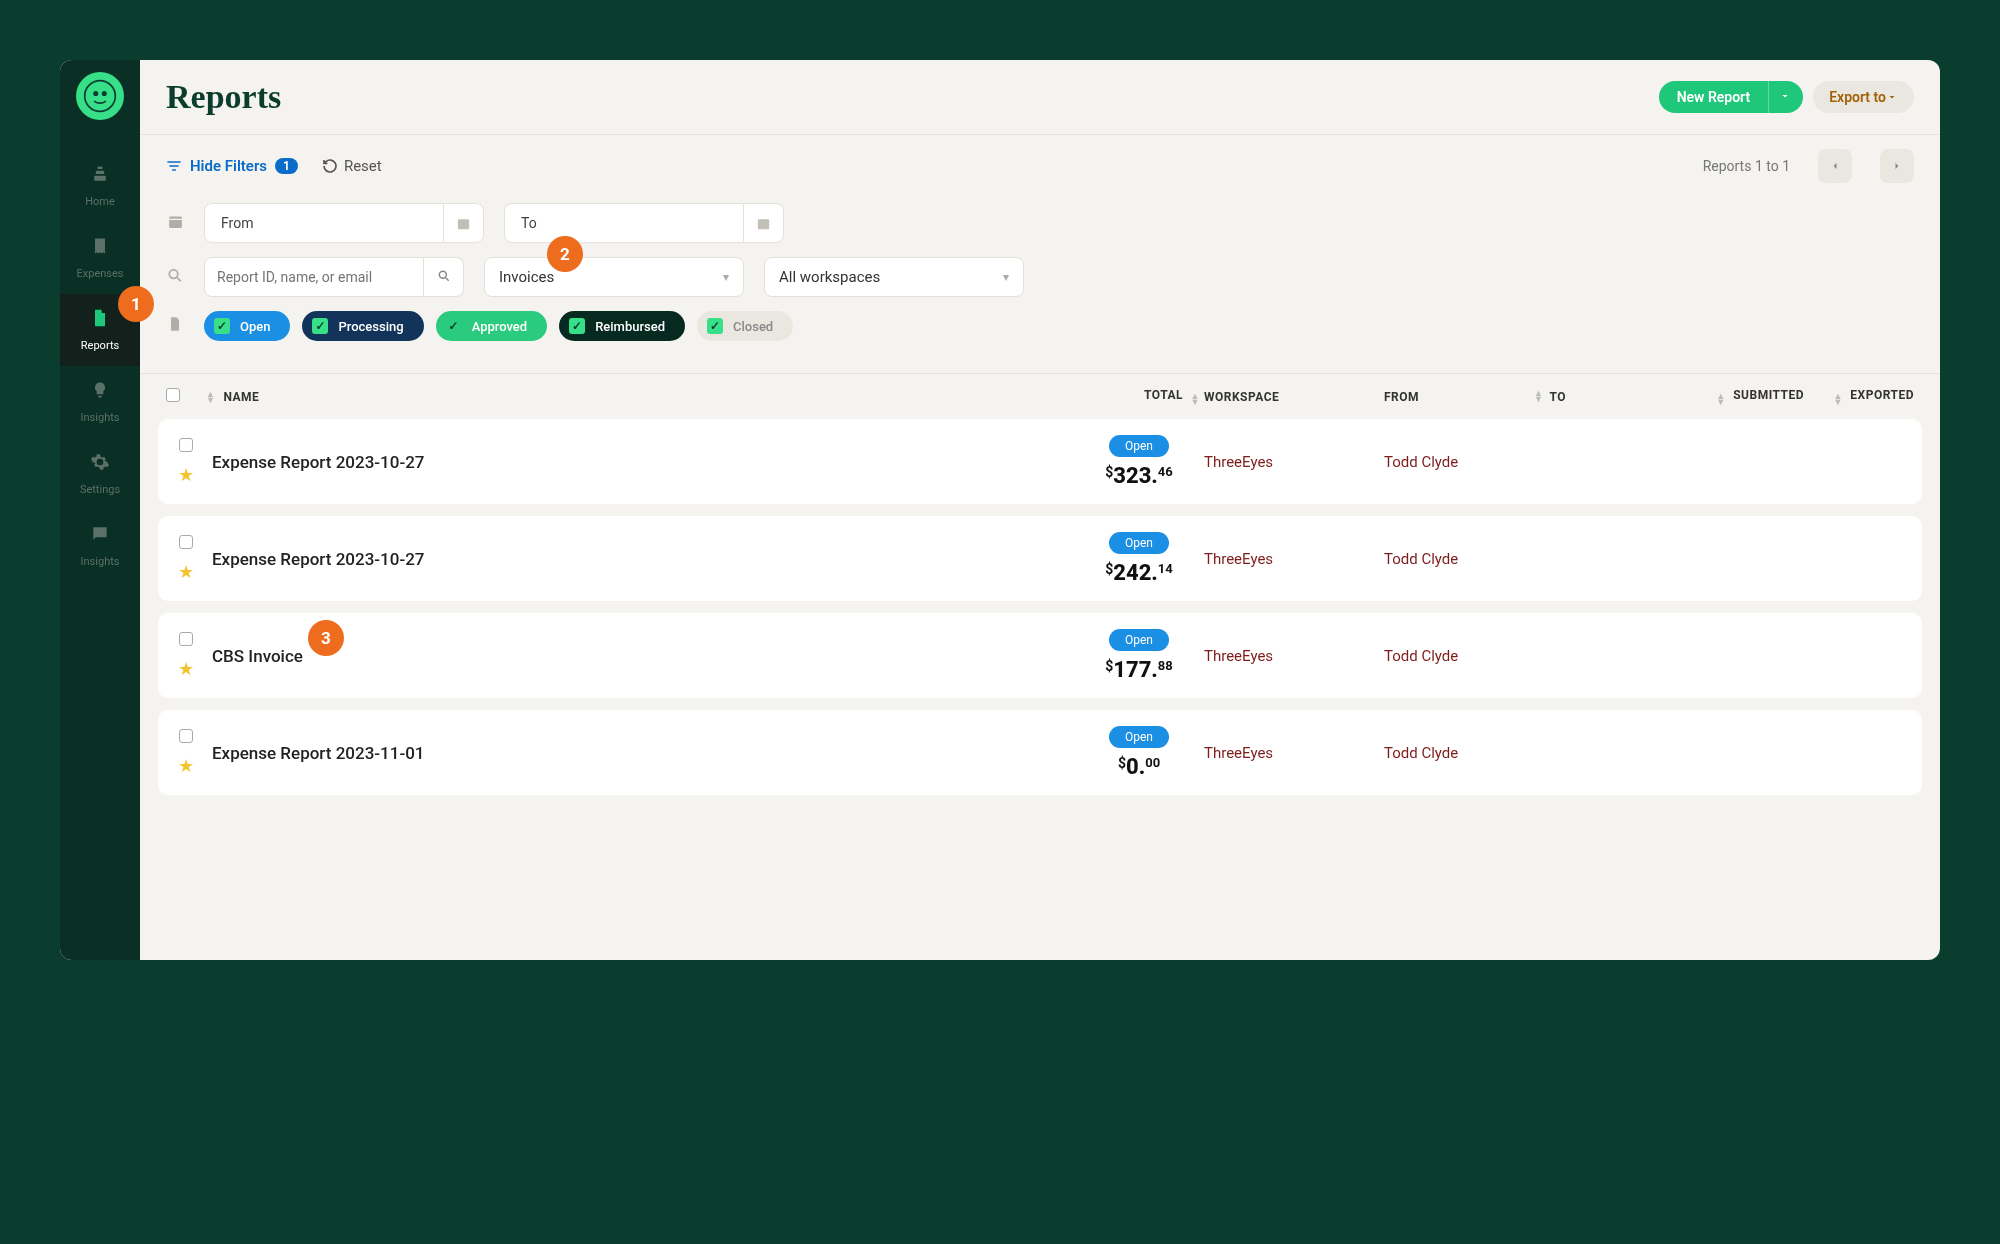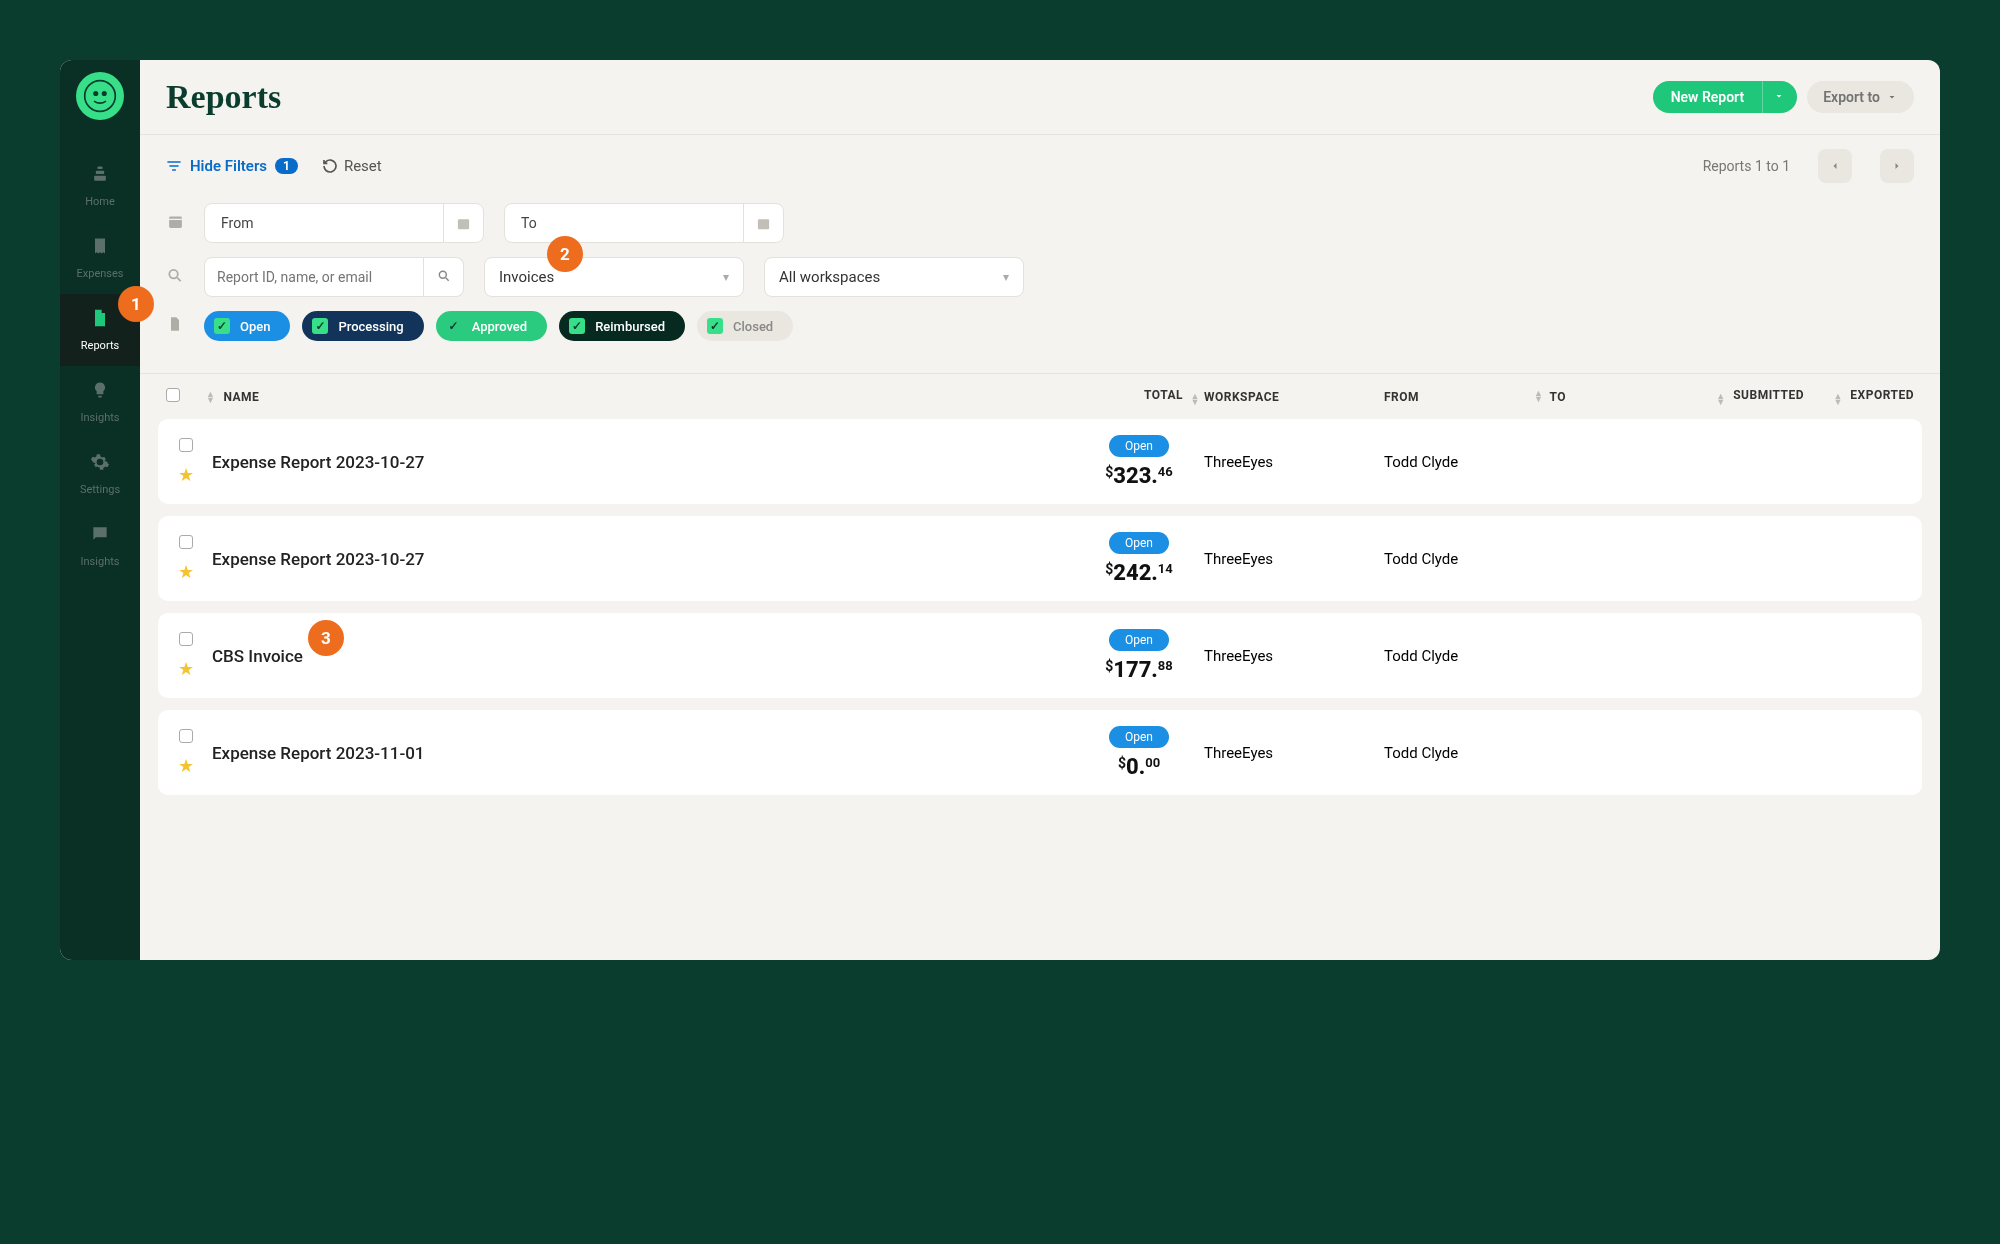--- a/index.html
+++ b/index.html
@@ -18,21 +18,21 @@
 .main { flex: 1; display: flex; flex-direction: column; overflow: hidden; }
 
 .header { display: flex; align-items: center; justify-content: space-between; padding: 18px 26px; border-bottom: 1px solid #e6e2dc; }
 .page-title { font-family: Georgia, serif; font-size: 34px; font-weight: 600; color: #0a3d2e; }
 .header-actions { display: flex; gap: 10px; align-items: center; }
 .btn-new { background: #1ec77a; color: #fff; border: none; padding: 8px 18px; border-radius: 20px; font-weight: 600; font-size: 14px; cursor: pointer; display: inline-flex; align-items: center; }
 .btn-chevron { background: #1ec77a; color: #fff; border: none; border-left: 1px solid rgba(255,255,255,0.3); padding: 8px 12px; border-radius: 20px; cursor: pointer; margin-left: -20px; padding-left: 20px;}
 .btn-group-new { display: flex; }
 .btn-group-new .btn-new { border-radius: 20px 0 0 20px; }
 .btn-group-new .btn-chevron { border-radius: 0 20px 20px 0; margin-left: 0; padding-left: 10px;}
-.btn-export { background: #eae7e1; color: #737373; border: none; padding: 8px 16px; border-radius: 20px; font-weight: 600; font-size: 14px; cursor: pointer; display: inline-flex; align-items: center; gap: 6px; }
+.btn-export { background: #eae7e1; color: #a16207; border: none; padding: 8px 16px; border-radius: 20px; font-weight: 600; font-size: 14px; cursor: pointer; display: inline-flex; align-items: center; }
 
 .filter-bar { padding: 14px 26px; display: flex; align-items: center; justify-content: space-between; }
 .filter-left { display: flex; align-items: center; gap: 24px; }
 .hide-filters { color: #0a6cc9; font-weight: 600; font-size: 15px; display: inline-flex; align-items: center; gap: 8px; cursor: pointer; }
 .filter-badge { background: #0a6cc9; color: #fff; border-radius: 10px; padding: 1px 8px; font-size: 12px; font-weight: 700;}
 .reset-btn { color: #555; font-size: 15px; display: inline-flex; align-items: center; gap: 6px; cursor: pointer; }
 .filter-right { display: flex; align-items: center; gap: 28px; color: #777; font-size: 14px; }
 .pager-btn { width: 34px; height: 34px; background: #eae7e1; border-radius: 8px; display: inline-flex; align-items: center; justify-content: center; color: #888; cursor: pointer; font-size: 17px; font-weight: bold;}
 
 .filters { padding: 6px 26px 18px; border-bottom: 1px solid #e6e2dc; }
@@ -75,21 +75,21 @@
 
 .rows { padding: 0 18px; overflow-y: auto; }
 .row { background: #fff; border-radius: 10px; margin-bottom: 12px; padding: 16px 8px 16px 8px; display: flex; align-items: center; cursor: pointer; }
 .row .star { color: #f3c330; font-size: 18px; margin-right: 12px; margin-top: 22px; }
 .check-star { display: flex; flex-direction: column; align-items: center; gap: 12px; width: 40px; margin-right: 6px;}
 .row-name { font-size: 17px; color: #222; font-weight: 500; }
 .status-open { background: #1a8fe3; color: #fff; font-size: 12px; padding: 4px 16px; border-radius: 14px; display: inline-block; margin-bottom: 6px; }
 .amount { font-size: 22px; font-weight: 800; color: #111; }
 .amount .cur { font-size: 14px; font-weight: 700; vertical-align: top; position: relative; top: 1px;}
 .amount .cents { font-size: 13px; font-weight: 700; vertical-align: top; position: relative; top: 1px;}
-.workspace-txt, .from-txt { font-size: 15px; color: #000000; }
+.workspace-txt, .from-txt { font-size: 15px; color: #7f1d1d; }
 
 .checkbox { width: 14px; height: 14px; border: 1.5px solid #aaa; border-radius: 3px; display: inline-block; background: #fff; }
 
 </style>
 </head>
 <body>
 
 <div class="app-window">
 
   <div class="sidebar">

